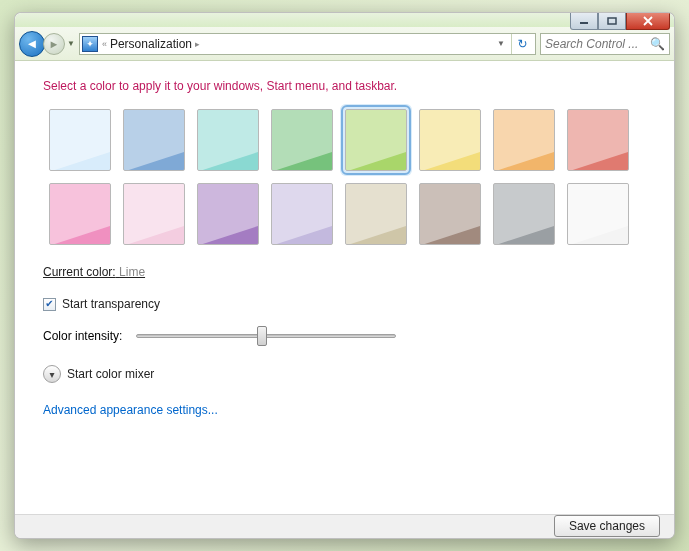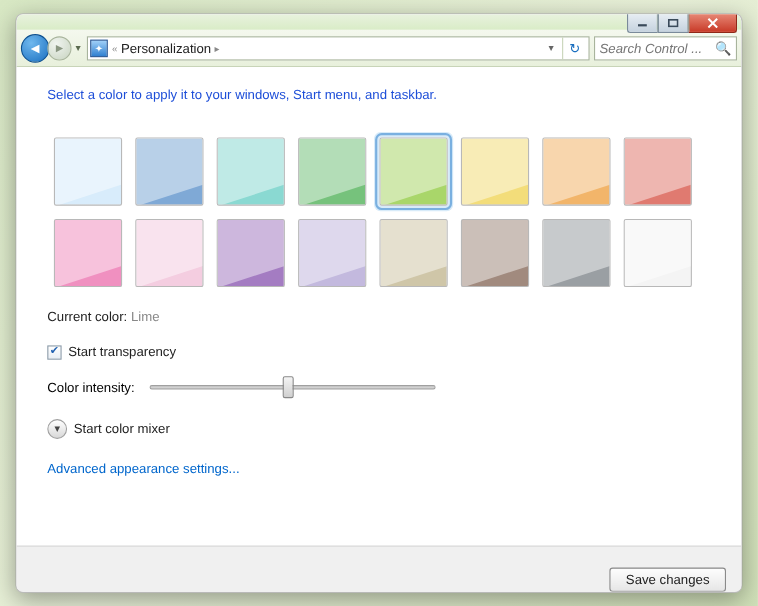--- a/index.html
+++ b/index.html
@@ -134,21 +134,21 @@
     background: #fff;
     padding: 18px 28px 8px 28px;
     overflow: auto;
   }
   h1 {
     font-size: 15px;
     font-weight: normal;
     color: #003399;
     margin-bottom: 8px;
   }
-  .subtitle { color: #1d4ed8; margin-bottom: 32px; }
+  .subtitle { color: #be185d; margin-bottom: 16px; }
   .swatch-grid {
     display: grid;
     grid-template-columns: repeat(8, 62px);
     gap: 12px 12px;
     margin-bottom: 20px;
     margin-left: 6px;
   }
   .swatch {
     width: 62px; height: 62px;
     border: 1px solid #b8b8b8;
@@ -161,21 +161,21 @@
     top: -20px; left: -30px;
     width: 120px; height: 70px;
     background: rgba(255,255,255,0.45);
     transform: rotate(-18deg);
   }
   .swatch.selected {
     outline: 2px solid #7ab0e0;
     outline-offset: 2px;
     box-shadow: 0 0 0 5px #d8ebf9;
   }
-  .current-line { margin: 0 0 18px 0; color: #222; }
+  .current-line { margin: 0 0 18px 0; color: #222; text-decoration: underline; }
   .current-val { color: #888; }
   .row { display: flex; align-items: center; gap: 6px; margin-bottom: 18px; color: #222; }
   .checkbox {
     width: 13px; height: 13px;
     border: 1px solid #8a9aa8;
     background: linear-gradient(#fff,#e8eef4);
     display: flex; align-items: center; justify-content: center;
     color: #2060b0; font-size: 10px; line-height: 1;
   }
   .slider-row { display: flex; align-items: center; gap: 14px; margin-bottom: 22px; }
@@ -197,25 +197,25 @@
   .expander-btn {
     width: 18px; height: 18px;
     border: 1px solid #a0a0a0;
     border-radius: 50%;
     background: linear-gradient(#fff,#d8d8d8);
     display: flex; align-items: center; justify-content: center;
     font-size: 10px; color: #444;
   }
   .link { color: #0066cc; cursor: pointer; margin-top: 2px; display: inline-block; }
   .footer {
-    height: 42px;
+    height: 24px;
     background: #f0f0f0;
     border-top: 1px solid #d8d8d8;
     display: flex;
-    align-items: flex-end;
+    align-items: flex-start;
     justify-content: flex-end;
     padding: 0 14px;
     gap: 8px;
   }
   .btn {
     min-width: 84px;
     height: 22px;
     padding: 0 14px;
     border: 1px solid #8a8a8a;
     border-radius: 3px;

